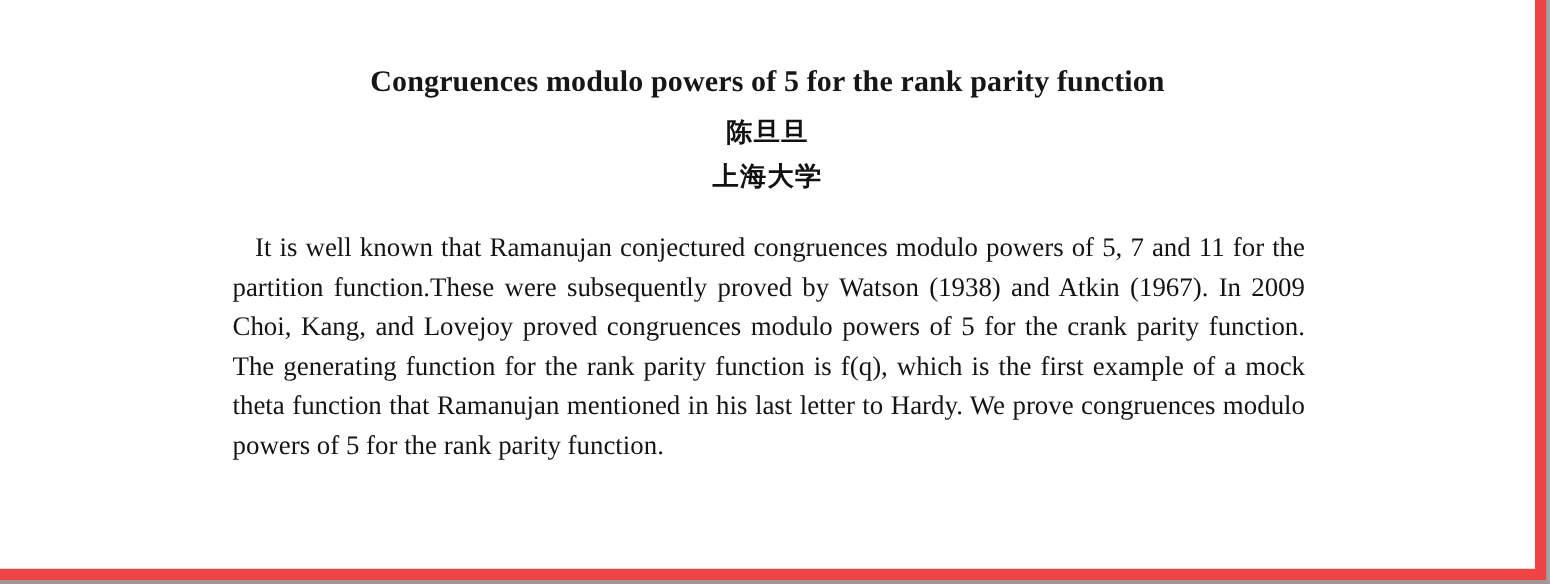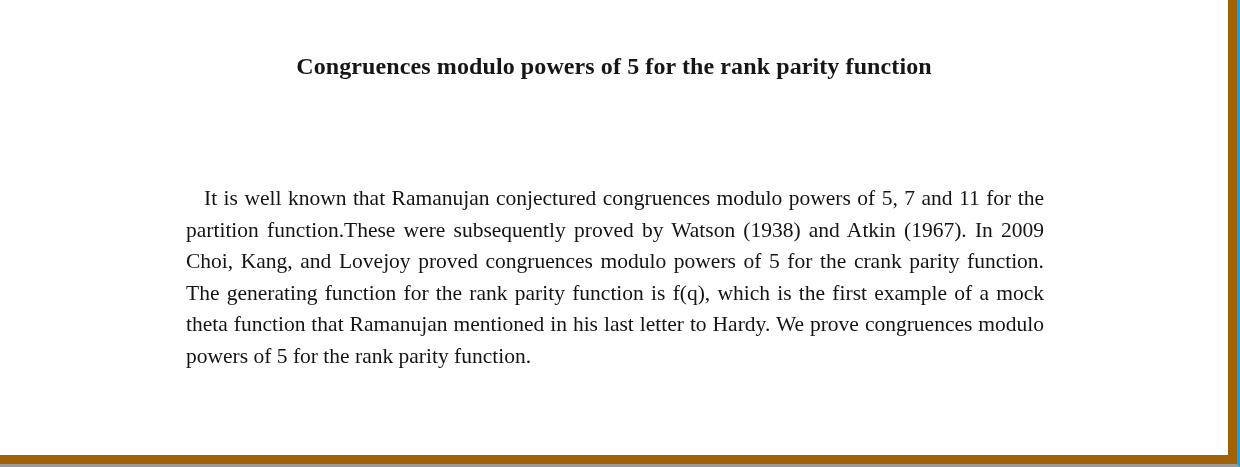--- a/index.html
+++ b/index.html
@@ -12,22 +12,22 @@
     height: 467px;
     overflow: hidden;
     font-family: "Liberation Serif", serif;
     color: #1a1a1a;
   }
   .page {
     position: relative;
     width: 1240px;
     height: 467px;
     box-sizing: border-box;
-    background: #a16207;
-    border-right: 3px solid #0ea5e9;
+    background: #ef4444;
+    border-right: 3px solid #a3a3a3;
     border-bottom: 3px solid #9a9a9a;
   }
   .page-inner {
     position: absolute;
     left: 0;
     top: 0;
     width: 1228px;
     height: 455px;
     background: #ffffff;
   }
@@ -75,17 +75,19 @@
     color: #141414;
     text-indent: 18px;
   }
 </style>
 </head>
 <body>
 
 <div class="page">
   <div class="page-inner">
     <h1 class="doc-title">Congruences modulo powers of 5 for the rank parity function</h1>
+    <div class="doc-author">陈旦旦</div>
+    <div class="doc-affiliation">上海大学</div>
     <div class="abstract">
       <p>It is well known that Ramanujan conjectured congruences modulo powers of 5, 7 and 11 for the partition function.These were subsequently proved by Watson (1938) and Atkin (1967). In 2009 Choi, Kang, and Lovejoy proved congruences modulo powers of 5 for the crank parity function. The generating function for the rank parity function is f(q), which is the first example of a mock theta function that Ramanujan mentioned in his last letter to Hardy. We prove congruences modulo powers of 5 for the rank parity function.</p>
     </div>
   </div>
 </div>
 
 </body></html>

